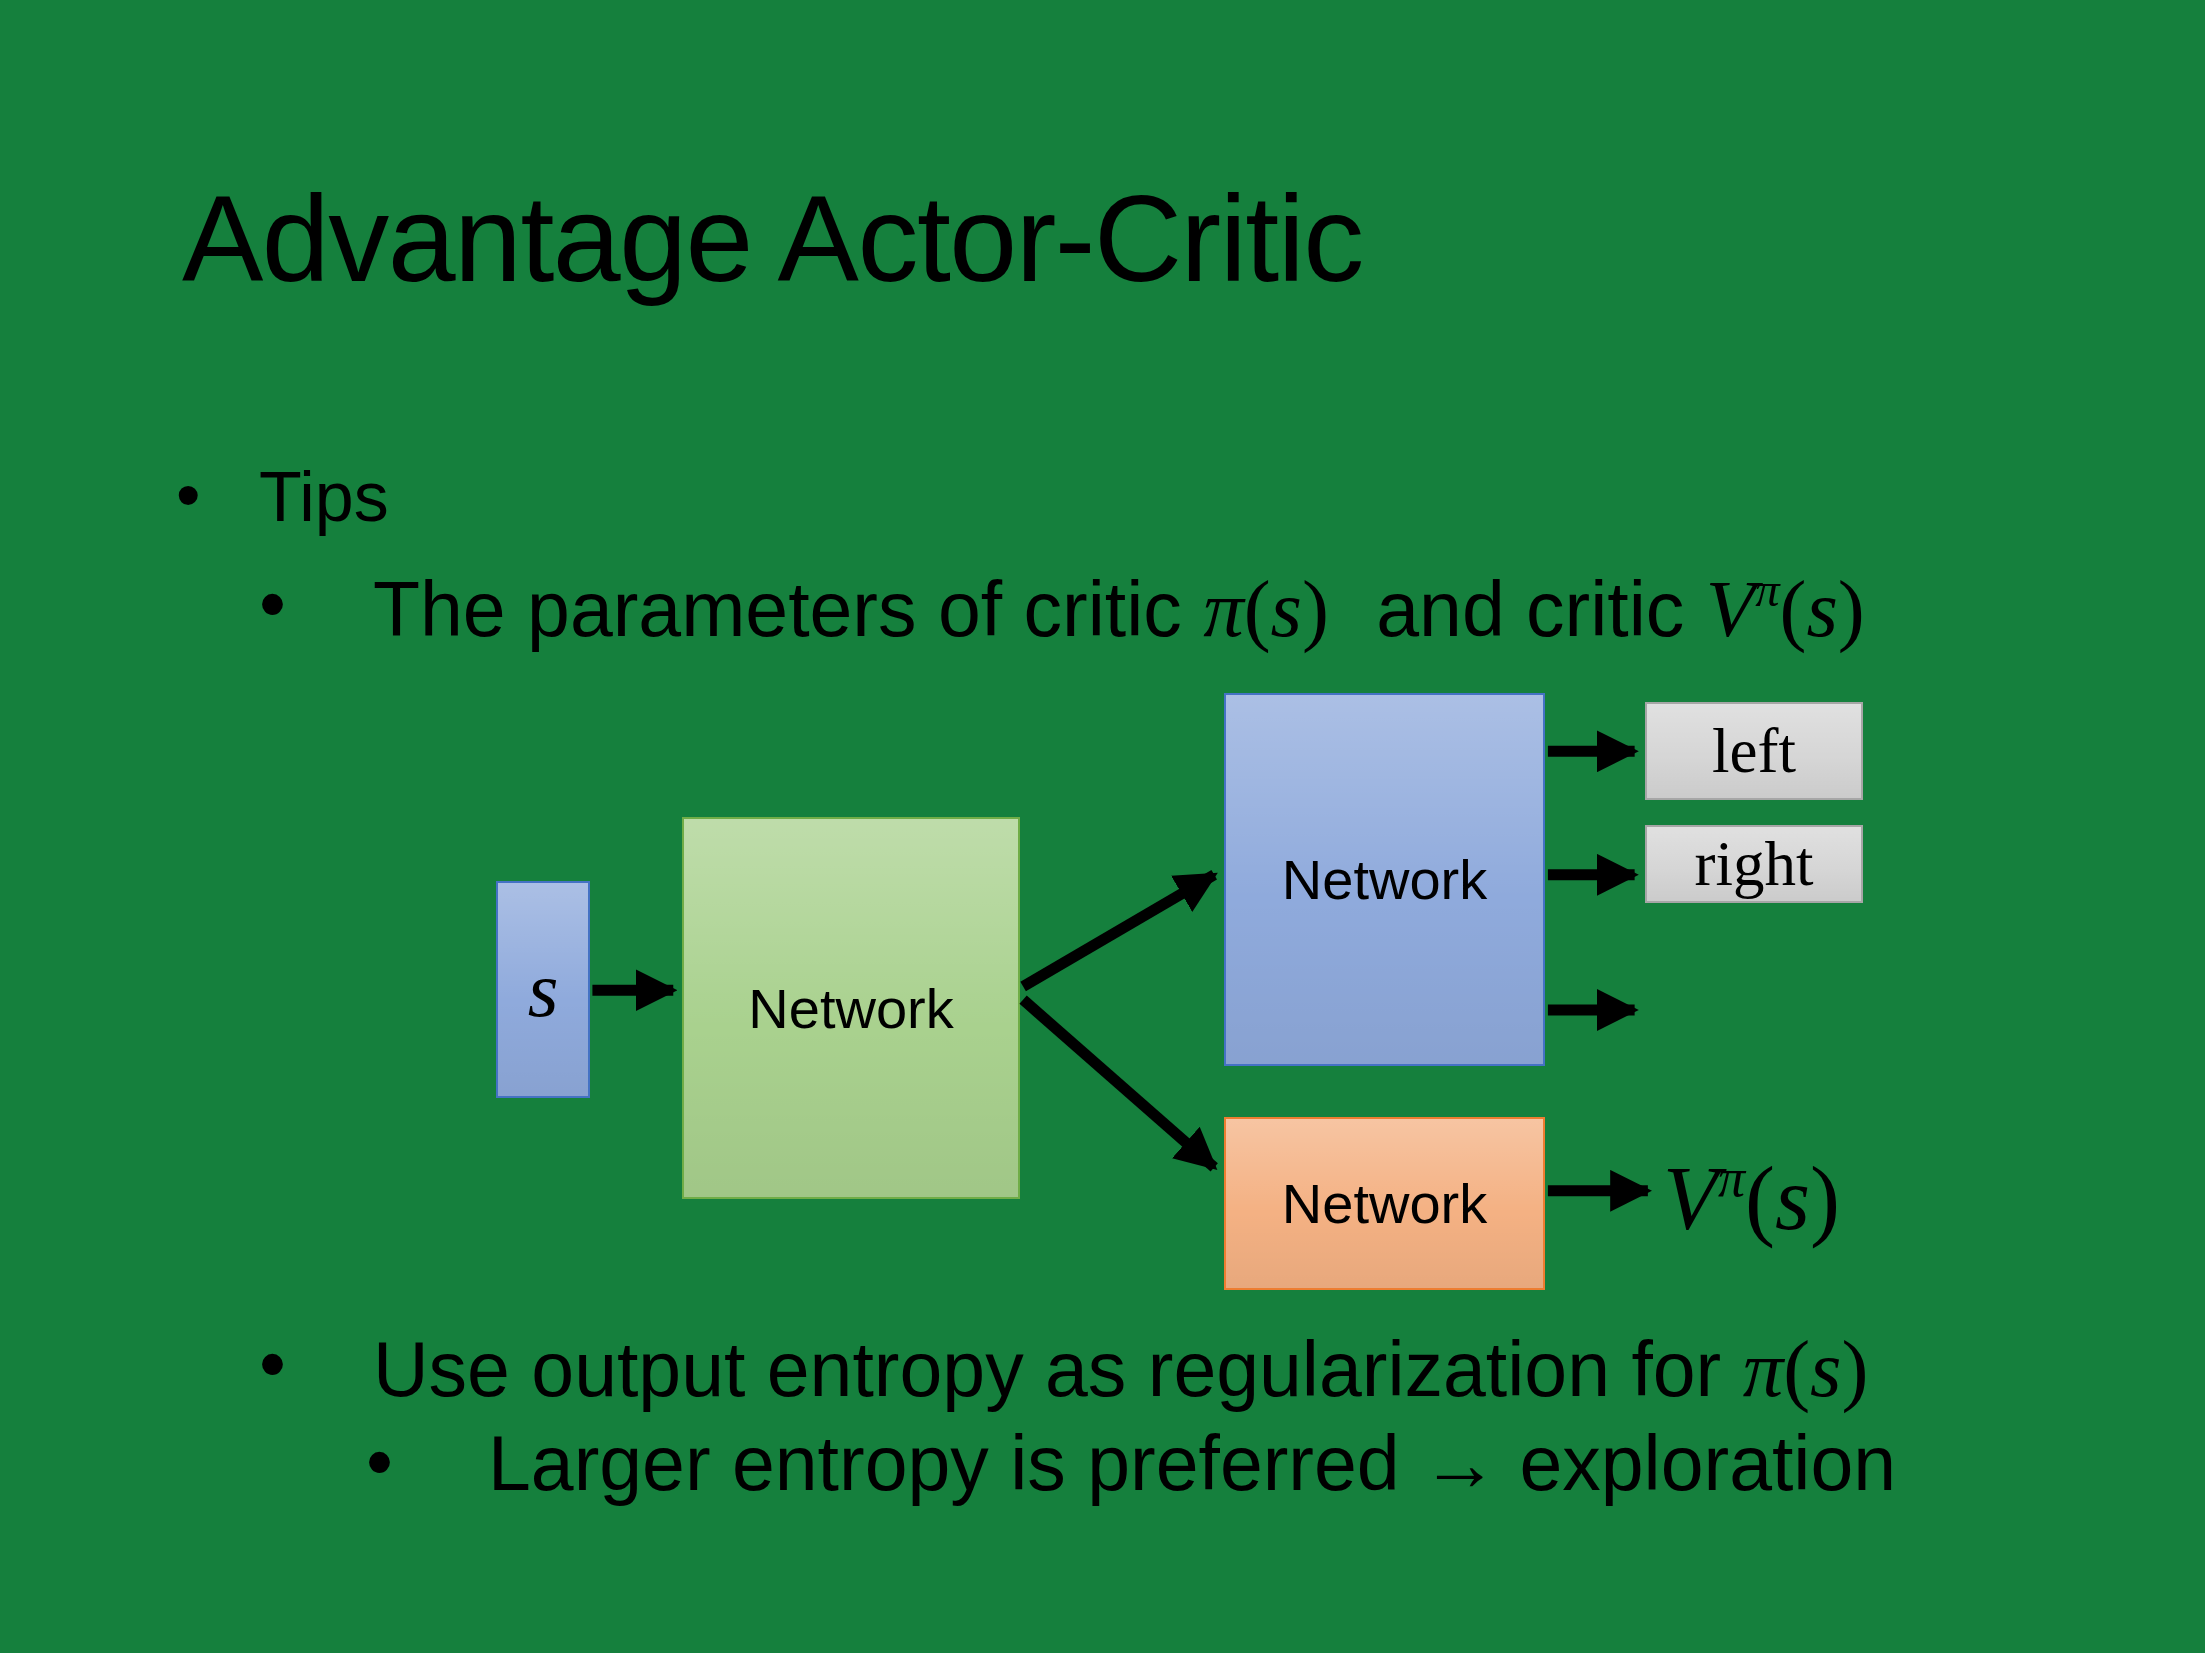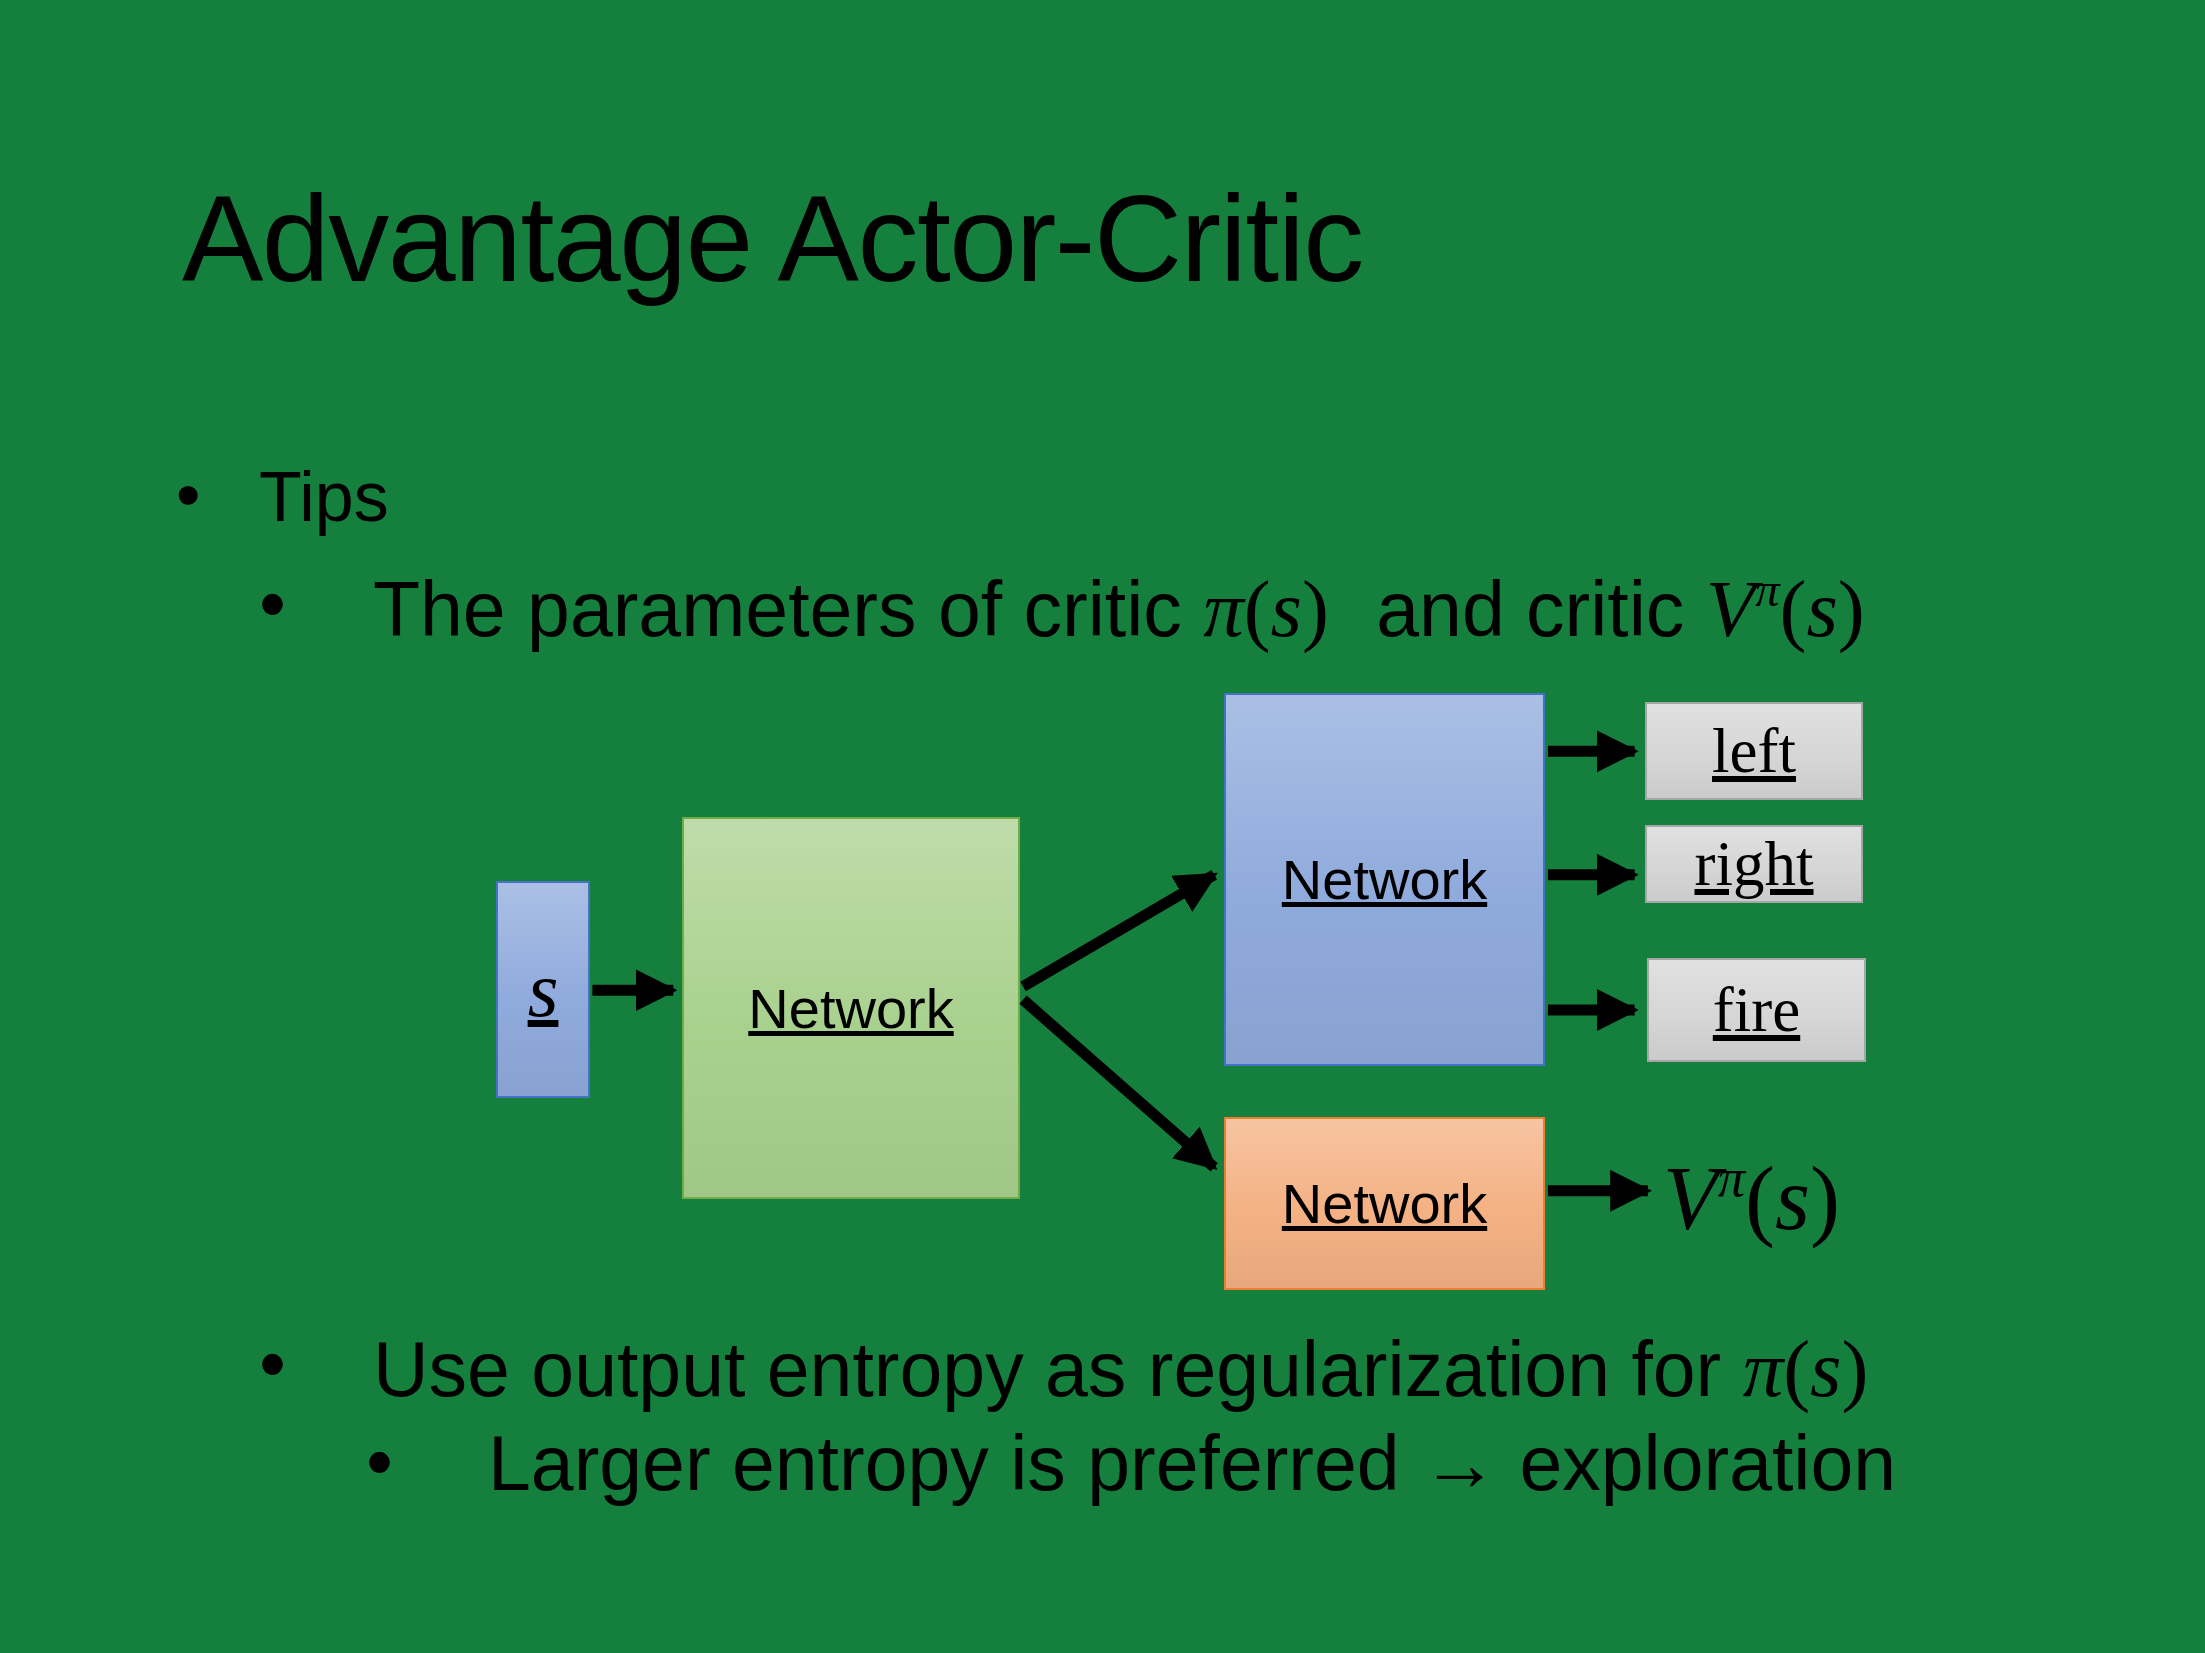--- a/index.html
+++ b/index.html
@@ -32,21 +32,20 @@
   .msup { font-family:"Liberation Serif", serif; font-style:italic;
           font-size:0.6em; vertical-align:0.62em; }
   .mathseg { font-size:1.05em; }
   .gap-after { margin-right:0.32em; }
 
   
   .box {
     position:absolute; display:flex; align-items:center; justify-content:center;
     box-sizing:border-box; border:2.2px solid;
     background-image:linear-gradient(180deg, rgba(255,255,255,.25), rgba(255,255,255,0) 55%, rgba(0,0,0,.05));
-    text-decoration:underline;
   }
   .box-blue   { background-color:var(--blue_fill);   border-color:var(--blue_border); }
   .box-green  { background-color:var(--green_fill);  border-color:var(--green_border); }
   .box-orange { background-color:var(--orange_fill); border-color:var(--orange_border); }
   .box-gray   { background-color:var(--gray_fill);   border-color:var(--gray_border); }
 
   .net-label { font-size:56px; }
 
   #box-s      { left:496px;  top:881px; width:94px; height:217px; }
   #box-s .s-label { font-family:"Liberation Serif", serif; font-style:italic; font-size:79px; }
@@ -117,23 +116,20 @@
   <div class="box box-orange" id="box-critic">
     <span class="net-label">Network</span>
   </div>
 
   <div class="box box-gray" id="box-left">
     <span class="action-label">left</span>
   </div>
   <div class="box box-gray" id="box-right">
     <span class="action-label">right</span>
   </div>
-  <div class="box box-gray" id="box-fire">
-    <span class="action-label">fire</span>
-  </div>
 
   <div id="value-label"><span class="mi">V</span><span class="msup">π</span><span class="mp">(</span><span class="mi">s</span><span class="mp">)</span></div>
 
   <svg class="arrows" width="2205" height="1654" viewBox="0 0 3000 2250">
     <defs>
       <marker id="ah" viewBox="0 0 10 10" refX="9" refY="5" markerWidth="3.8" markerHeight="3.8" orient="auto-start-reverse">
         <path d="M0,0 L10,5 L0,10 z" fill="#000"></path>
       </marker>
     </defs>
     <line class="arrow" x1="806" y1="1347" x2="916" y2="1347" marker-end="url(#ah)"></line>

